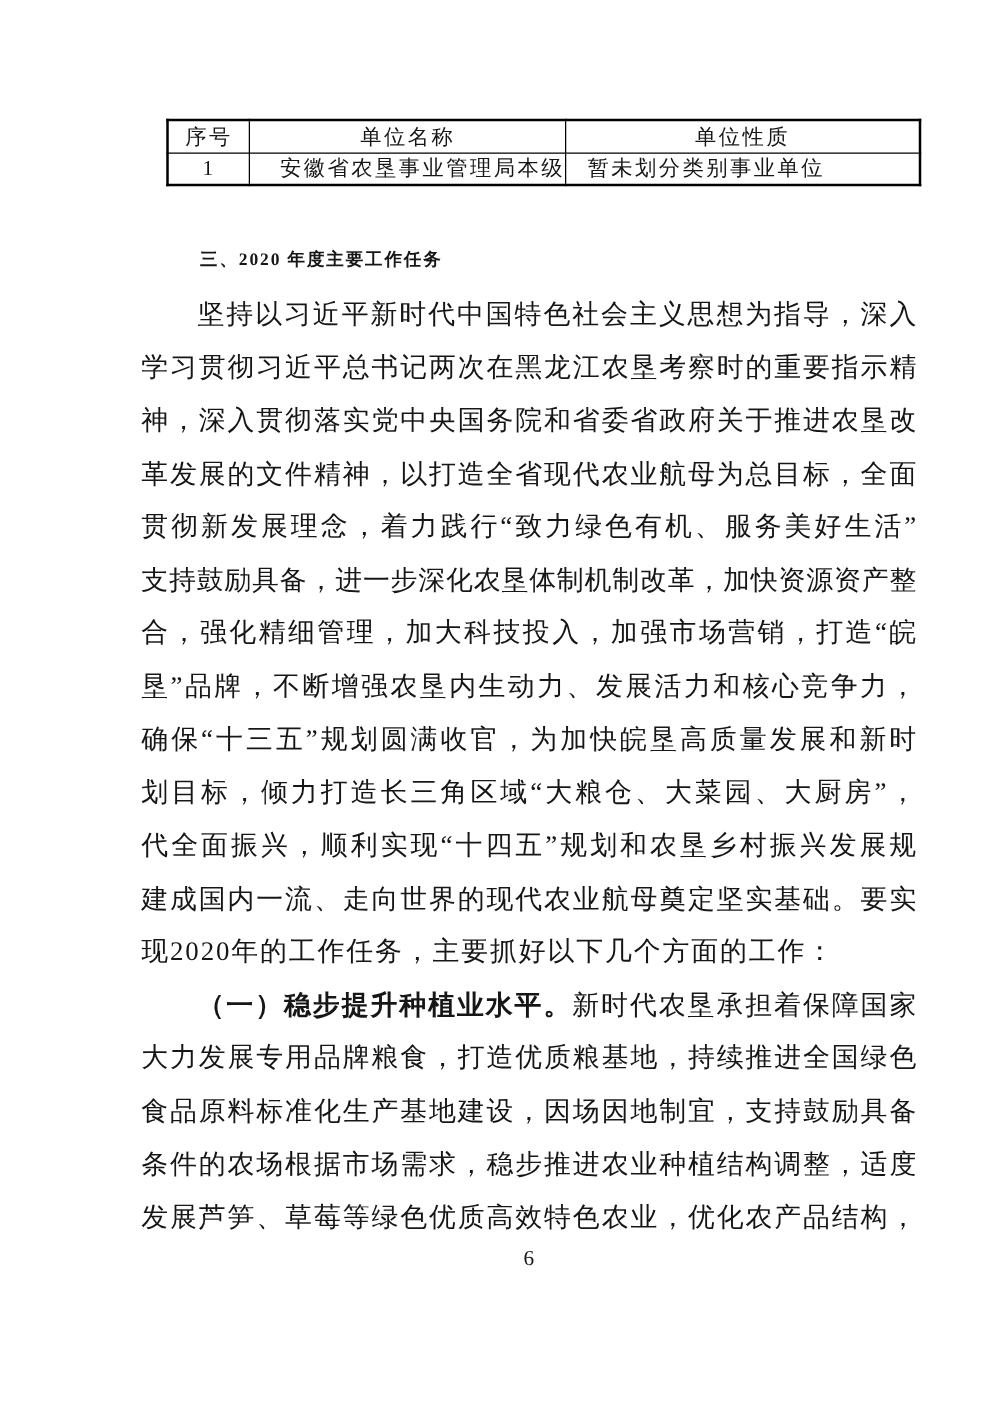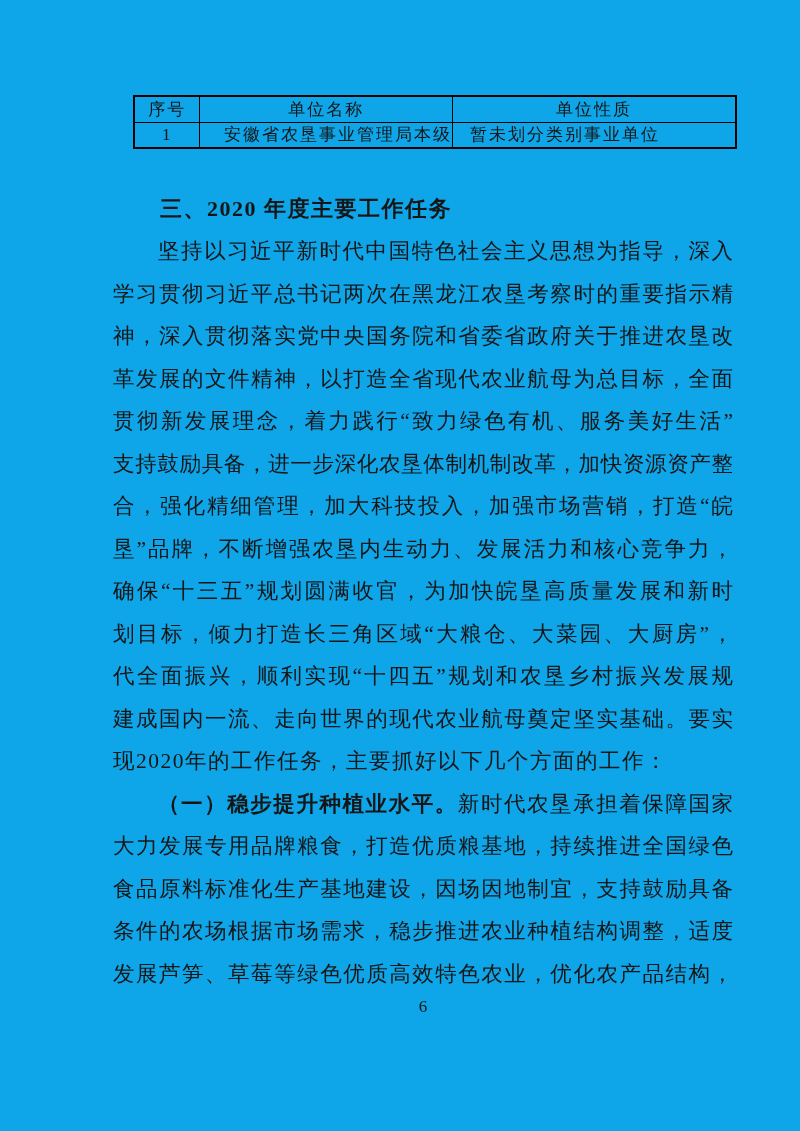--- a/index.html
+++ b/index.html
@@ -1,21 +1,21 @@
 <!DOCTYPE html>
 <html><head>
 <meta charset="utf-8">
 <style>
   * { margin: 0; padding: 0; box-sizing: border-box; }
   html, body { background: #e8e8e8; }
   .page {
     position: relative;
     width: 800px;
     height: 1131px;
-    background: #0ea5e9;
+    background: #ffffff;
     font-family: "Liberation Serif", "DejaVu Serif", serif;
     color: #161616;
     overflow: hidden;
     margin: 0 auto;
   }
   
   .unit-table {
     border-collapse: collapse;
     table-layout: fixed;
     margin: 95px 0 0 133px;
@@ -39,21 +39,21 @@
   .cell-center { text-align: center; }
   .cell-left   { text-align: right; padding-left: 7px; }
   .cell-left2  { text-align: left; padding-left: 17px; }
   
   .content { margin-left: 113px; width: 620px; }
   .heading {
     margin-top: 47px;
     margin-left: 47px;
     height: 26px;
     line-height: 26px;
-    font-size: 22px;
+    font-size: 14px;
     font-weight: bold;
     letter-spacing: 1.5px;
   }
   .para { margin: 0; }
   .para-first { margin-top: 8px; }
   .line {
     height: 42.5px;
     line-height: 42.5px;
     font-size: 21.5px;
     text-align: justify;

